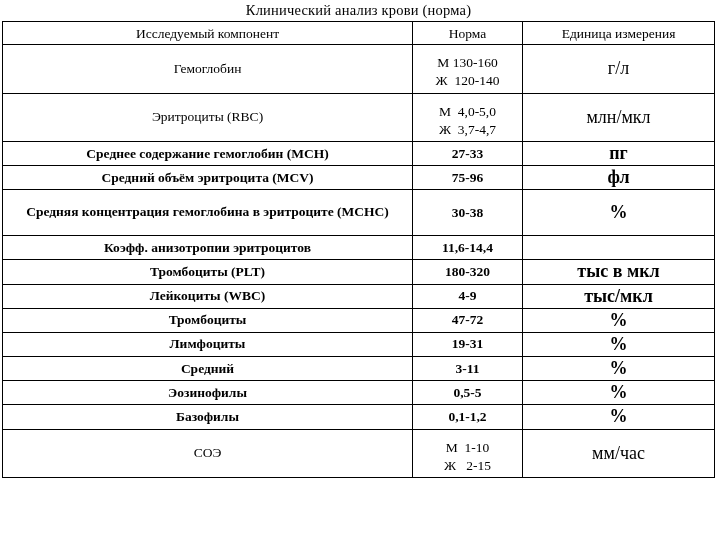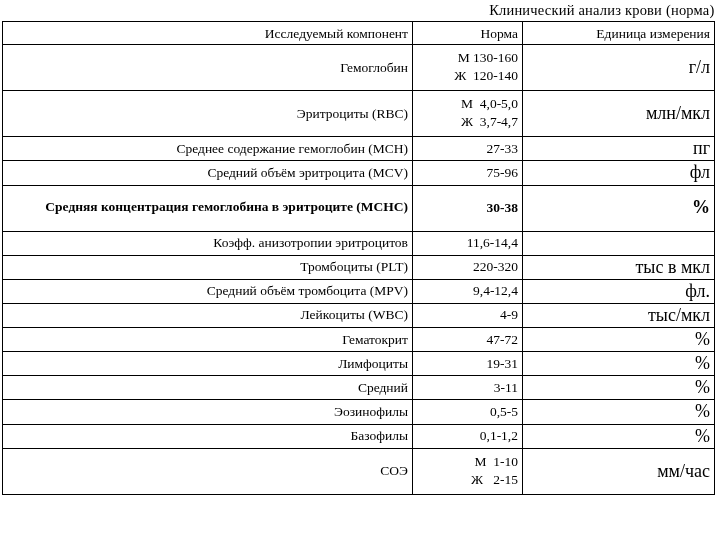--- a/index.html
+++ b/index.html
@@ -34,21 +34,21 @@
 
   table.blood-table col.c-name  { width: 410px; }
   table.blood-table col.c-norm  { width: 110px; }
   table.blood-table col.c-unit  { width: 192px; }
 
   table.blood-table td,
   table.blood-table th {
     border: 1px solid #000000;
     padding: 1px 4px 2px 4px;
     vertical-align: middle;
-    text-align: right;
+    text-align: center;
     font-weight: normal;
     white-space: normal;
   }
 
   
   .title-cell {
     border: none !important;
     border-bottom: 1px solid #000 !important;
     text-align: center;
     font-weight: bold;
@@ -59,32 +59,33 @@
 
   
   .head-cell {
     font-size: 13.5px;
     height: 20px;
     padding-top: 1px !important;
     padding-bottom: 1px !important;
   }
 
   
-  tr.row-single td { height: 20px; }
+  tr.row-single td { height: 20px; font-weight: bold; }
   tr.row-double td { height: 42px; }
   tr.row-wrap   td { height: 42px; font-weight: bold; }
 
   td.cell-name  { text-align: left; }
   td.cell-norm  { text-align: left; }
   td.cell-unit  { text-align: left; font-size: 18px; }
 
   
   .mf-stack {
     display: block;
     line-height: 1.35;
+    margin-top: 8px;
   }
   .mf-stack .mf-line { display: block; white-space: pre; }
 
   .wrap-label { display: block; line-height: 1.25; }
 </style>
 </head>
 <body>
 
 <div id="sheet">
   <table class="blood-table">
@@ -140,35 +141,30 @@
           <td class="cell-norm">30-38</td>
           <td class="cell-unit">%</td>
         </tr>
         <tr class="row-single">
           <td class="cell-name">Коэфф. анизотропии эритроцитов</td>
           <td class="cell-norm">11,6-14,4</td>
           <td class="cell-unit"></td>
         </tr>
         <tr class="row-single">
           <td class="cell-name">Тромбоциты (PLT)</td>
-          <td class="cell-norm">220-320</td>
+          <td class="cell-norm">180-320</td>
           <td class="cell-unit">тыс в мкл</td>
-        </tr>
-        <tr class="row-single">
-          <td class="cell-name">Средний объём тромбоцита (MPV)</td>
-          <td class="cell-norm">9,4-12,4</td>
-          <td class="cell-unit">фл.</td>
         </tr>
         <tr class="row-single">
           <td class="cell-name">Лейкоциты  (WBC)</td>
           <td class="cell-norm">4-9</td>
           <td class="cell-unit">тыс/мкл</td>
         </tr>
         <tr class="row-single">
-          <td class="cell-name">Гематокрит</td>
+          <td class="cell-name">Тромбоциты</td>
           <td class="cell-norm">47-72</td>
           <td class="cell-unit">%</td>
         </tr>
         <tr class="row-single">
           <td class="cell-name">Лимфоциты</td>
           <td class="cell-norm">19-31</td>
           <td class="cell-unit">%</td>
         </tr>
         <tr class="row-single">
           <td class="cell-name">Средний</td>

